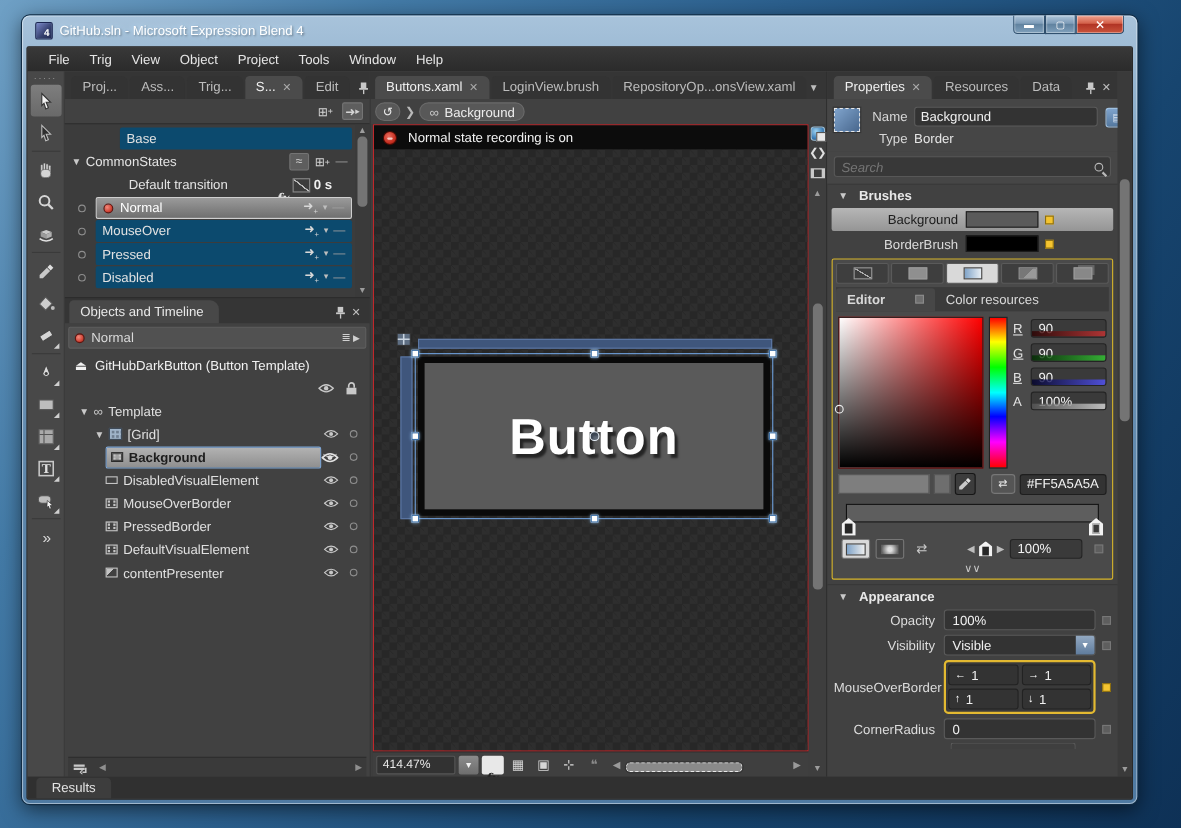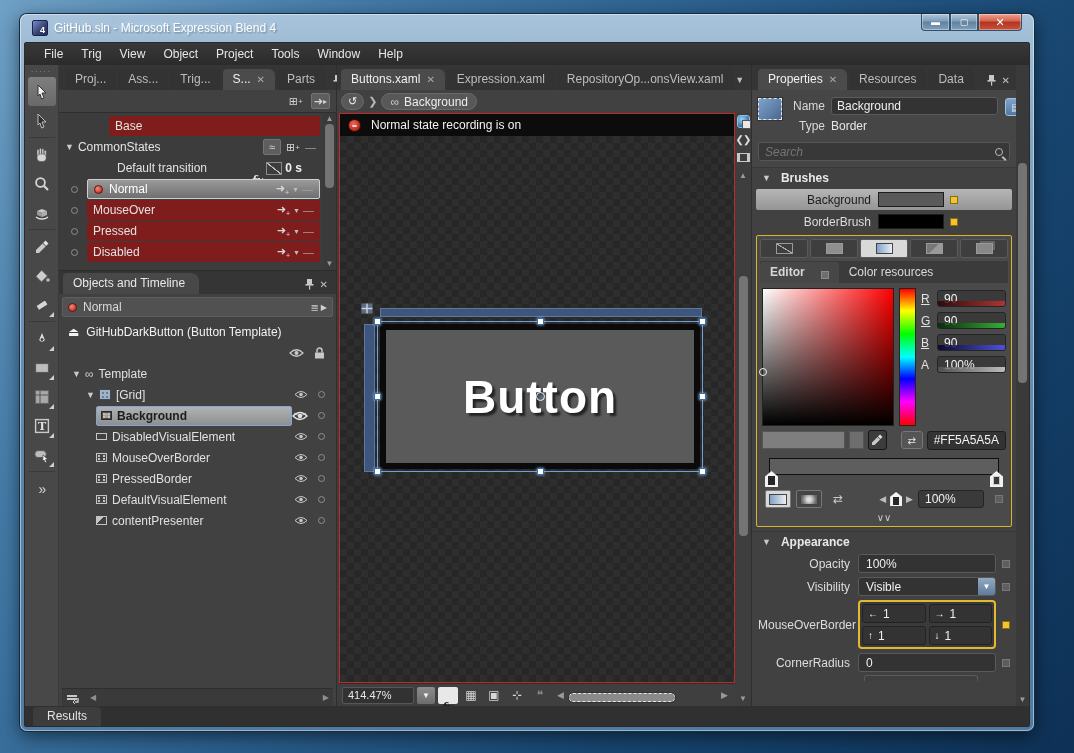--- a/index.html
+++ b/index.html
@@ -58,21 +58,21 @@
   .xsm { font-size:10px; color:#C0C0C0; }
   .icon-btn { min-width:18px; height:16px; border-radius:2px; display:inline-flex; align-items:center; justify-content:center; color:#D5D5D5; font-size:11px; padding:0 2px; }
   .icon-btn.raised { background:#5E5E5E; border:1px solid #747474; }
 
   
   .leftpanel { width:278px; flex:none; display:flex; flex-direction:column; border-right:1px solid #2E2E2E; background:#414141; min-height:0; }
   .panel-toolbar { height:22px; display:flex; justify-content:flex-end; align-items:center; gap:6px; padding:0 6px; background:#414141; flex:none; }
   .states-wrap { height:158px; flex:none; display:flex; background:#3C3C3C; border-top:1px solid #2E2E2E; }
   .states-list { flex:1; padding:2px 1px 2px 0; }
   .srow { height:20px; margin:1px 2px; display:flex; align-items:center; }
-  .sbar { flex:1; height:20px; background:#7f1d1d; border-radius:2px; display:flex; align-items:center; padding:0 6px; color:#E2E2E2; }
+  .sbar { flex:1; height:20px; background:#0c4a6e; border-radius:2px; display:flex; align-items:center; padding:0 6px; color:#E2E2E2; }
   .sbar.indent { margin-left:30px; }
   .gutter { width:26px; flex:none; display:flex; align-items:center; justify-content:center; }
   .odot { width:7px; height:7px; border:1px solid #8E8E8E; border-radius:50%; }
   .rec { width:9px; height:9px; border-radius:50%; background:radial-gradient(circle at 35% 35%,#F28A7D,#D24536 60%,#8E1F14); border:1px solid #5E1510; flex:none; }
   .srow.sel .sbar { background:linear-gradient(180deg,#9A9A9A,#6F6F6F); border:1px solid #CFCFCF; color:#FFFFFF; }
   .s-icons { margin-left:auto; display:flex; align-items:center; gap:3px; color:#CFCFCF; }
   .arrowplus { font-size:11px; color:#D8D8D8; }
   .tinyv { font-size:7px; color:#BDBDBD; }
   .dash { color:#9F9F9F; font-size:11px; }
   .grp-head { color:#E4E4E4; }
@@ -191,21 +191,21 @@
   .btab { flex:1; height:19px; background:#3E3E3E; border:1px solid #5A5A5A; border-radius:2px; display:flex; align-items:center; justify-content:center; }
   .btab.on { background:#D9D9D9; }
   .bt-ico { width:17px; height:11px; border:1px solid #9A9A9A; }
   .bt-none { background:linear-gradient(to top right,transparent 46%,#AFAFAF 47%,#AFAFAF 53%,transparent 54%); }
   .bt-solid { background:#8F8F8F; }
   .bt-grad { background:linear-gradient(90deg,#7FA3C8,#E8EEF4); border-color:#444; }
   .bt-tile { background:linear-gradient(135deg,#777 50%,#999 50%); position:relative; }
   .bt-res { background:#888; box-shadow:3px -3px 0 -1px #666; }
   .etabs { display:flex; align-items:flex-end; height:22px; background:#3B3B3B; margin:0 3px; }
   .etab { padding:3px 10px 4px 10px; font-size:12px; color:#D8D8D8; }
-  .etab.on { background:#474747; border-radius:3px 3px 0 0; font-weight:bold; display:flex; align-items:flex-end; gap:16px; }
+  .etab.on { background:#474747; border-radius:3px 3px 0 0; font-weight:bold; display:flex; align-items:center; gap:27px; }
   .etab .sq { width:8px; height:8px; background:#6E6E6E; border:1px solid #8A8A8A; }
   .picker { display:flex; padding:5px 5px 2px 5px; gap:5px; }
   .svsq { width:132px; height:138px; position:relative; border:1px solid #222; flex:none;
     background:linear-gradient(to top,#000,rgba(0,0,0,0)),linear-gradient(to right,#fff,rgba(255,255,255,0)),#FF0000; }
   .svmark { position:absolute; left:-4px; top:58%; width:8px; height:8px; border:1.5px solid #EEE; border-radius:50%; }
   .huestrip { width:17px; height:138px; border:1px solid #222; flex:none;
     background:linear-gradient(to bottom,#F00 0%,#FF0 16%,#0F0 33%,#0FF 50%,#00F 66%,#F0F 83%,#F00 100%); }
   .rgba-col { flex:1; display:flex; flex-direction:column; gap:5px; padding-top:2px; }
   .chan { display:flex; align-items:center; gap:6px; }
   .chan .cl { width:10px; color:#E2E2E2; text-decoration:underline; flex:none; }
@@ -381,21 +381,21 @@
               <span class="chev2">»</span>
             </div>
         </div>
 
         <div class="leftpanel">
           <div class="tabstrip">
             <div class="tab"><span>Proj...</span></div>
             <div class="tab"><span>Ass...</span></div>
             <div class="tab"><span>Trig...</span></div>
             <div class="tab active"><span>S...</span><span class="x">✕</span></div>
-            <div class="tab"><span>Parts</span></div>
+            <div class="tab"><span>Edit</span></div>
             <div class="strip-icons">
               <span class="pin">
                   <svg width="9" height="12">
                     <rect x="2" y="1" width="5" height="5" fill="#C8C8C8"></rect>
                     <rect x="0.5" y="6" width="8" height="1.6" fill="#C8C8C8"></rect>
                     <rect x="4" y="7.6" width="1.2" height="4" fill="#C8C8C8"></rect>
                   </svg>
                 </span>
               <span class="xsm">✕</span>
             </div>
@@ -647,21 +647,21 @@
                   <div class="track"></div>
                   <span>▶</span>
                 </div>
             </div>
           </div>
         </div>
 
         <div class="center">
           <div class="doc-tabstrip">
             <div class="tab active"><span>Buttons.xaml</span><span class="x">✕</span></div>
-            <div class="tab"><span>Expression.xaml</span></div>
+            <div class="tab"><span>LoginView.brush</span></div>
             <div class="tab"><span>RepositoryOp...onsView.xaml</span></div>
             <div class="doc-overflow">▼</div>
           </div>
           <div class="crumbrow">
             <div class="crumb-chip" style="padding:0 6px">
                 <span style="font-size:11px">↺</span>
               </div>
             <span class="crumb-sep">❯</span>
             <div class="crumb-chip">
                 <span class="chain">∞</span>

